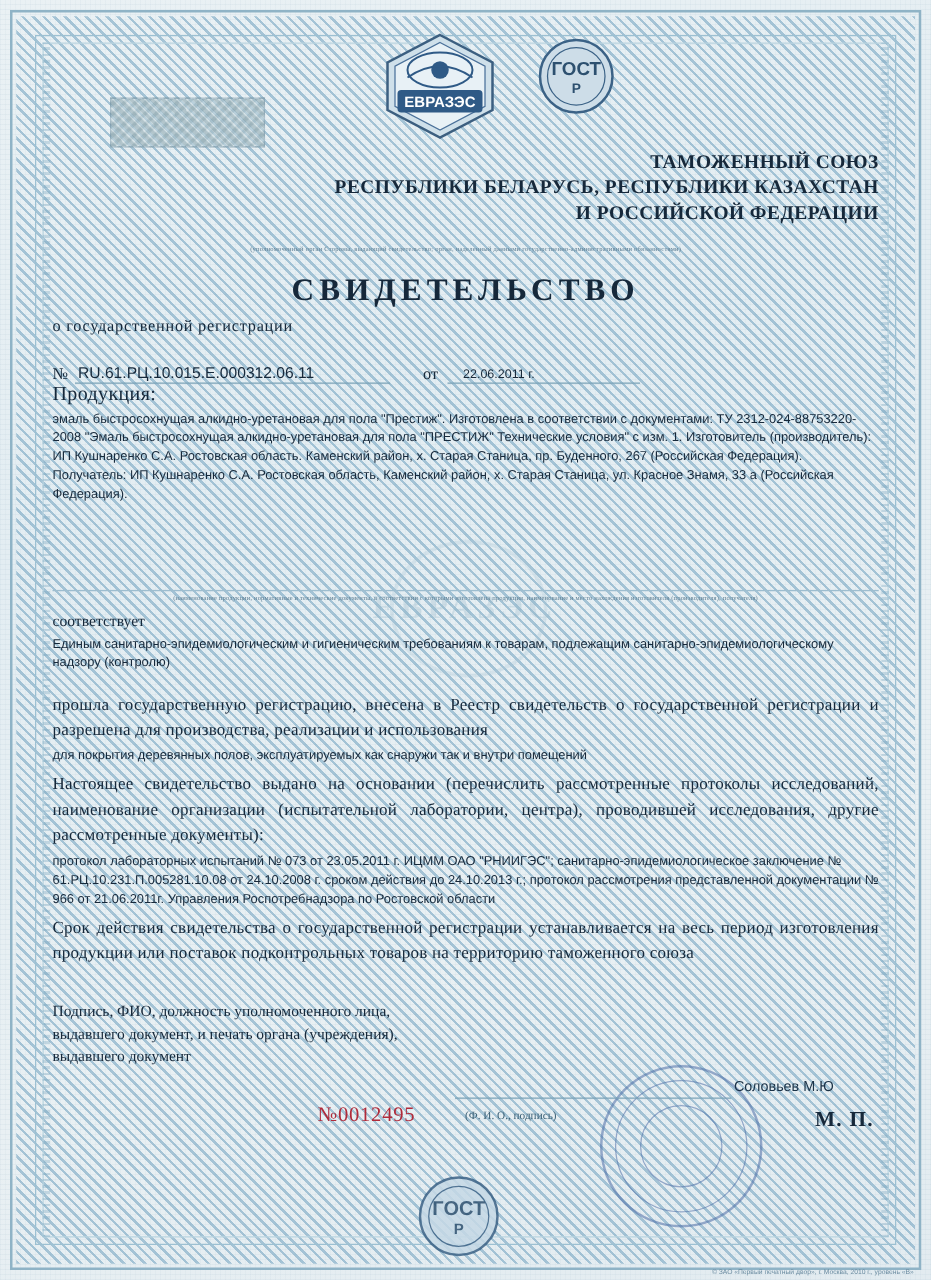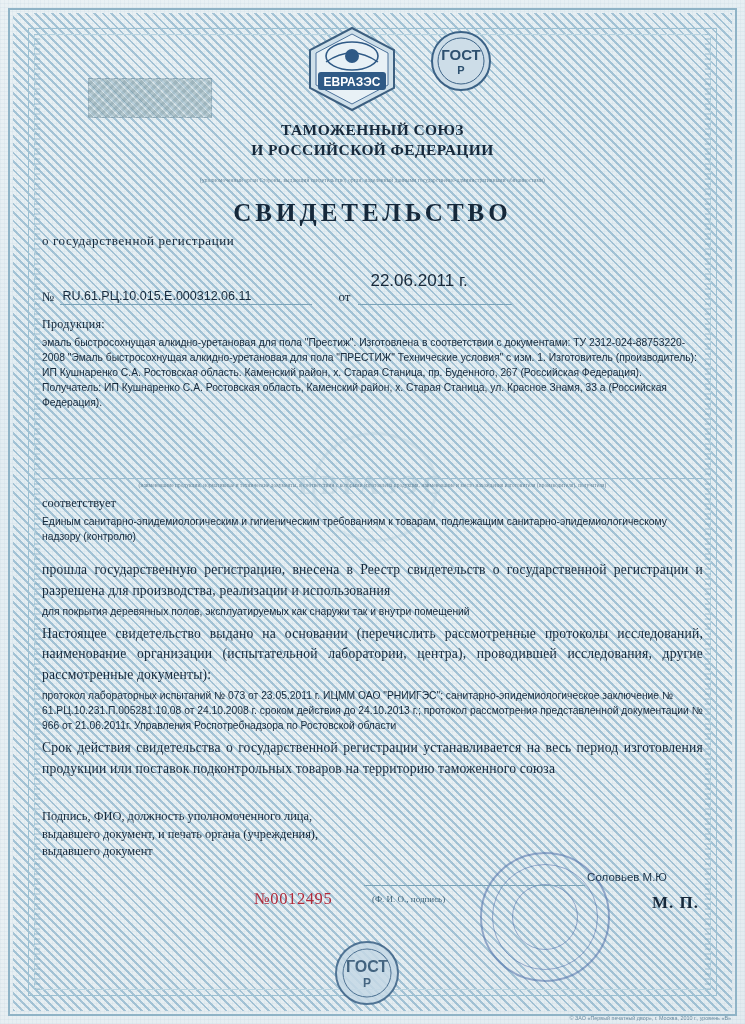--- a/index.html
+++ b/index.html
@@ -82,21 +82,21 @@
     left: 46px; top: 58px;
     width: 122px; height: 38px;
     background:
       repeating-linear-gradient(45deg, rgba(120,150,160,0.45) 0 3px, rgba(200,215,220,0.35) 3px 6px),
       repeating-linear-gradient(-45deg, rgba(120,150,160,0.35) 0 3px, rgba(210,225,230,0.3) 3px 6px);
     border: 1px solid rgba(120,150,170,0.4);
   }
 
   
   .title-block {
-    text-align: center;
+    text-align: right;
     margin-top: 4px;
   }
   .title-main {
     font-weight: bold;
     font-size: 15.5px;
     letter-spacing: 0.4px;
     line-height: 1.32;
     color: #16283a;
   }
   .org-block {
@@ -143,30 +143,29 @@
     font-family: Liberation Sans, sans-serif;
     font-size: 12.5px;
     color: #17293b;
     border-bottom: 1px solid #7ba3b8;
     padding: 0 6px 1px 2px;
     min-width: 244px;
   }
   .numline .ot { padding: 0 8px 0 26px; font-size: 13px; }
   .numline .date {
     font-family: "Liberation Sans", sans-serif;
-    font-size: 17px;
+    font-size: 10px;
     border-bottom: 1px solid #7ba3b8;
-    padding: 0 6px 13px 12px;
+    padding: 0 6px 1px 12px;
     min-width: 136px;
   }
 
   .section-label {
-    font-size: 12px;
-    color: #16283a;
-    margin-top: 12px;
+    font-size: 16px;
+    color: #16283a;
     letter-spacing: 0.3px;
   }
   .body-text {
     font-family: Liberation Sans, sans-serif;
     font-size: 10.3px;
     line-height: 1.46;
     color: #17293b;
     margin-top: 3px;
     text-align: left;
   }
@@ -361,20 +360,21 @@
       <svg class="gost-emblem" viewBox="0 0 62 62">
         <circle cx="31" cy="31" r="29" fill="#cddde8" stroke="#3b6286" stroke-width="2"></circle>
         <circle cx="31" cy="31" r="23" fill="none" stroke="#3b6286" stroke-width="1"></circle>
         <text x="31" y="30" text-anchor="middle" font-family="Liberation Sans, sans-serif" font-size="15" font-weight="bold" fill="#2d506f">ГОСТ</text>
         <text x="31" y="44" text-anchor="middle" font-family="Liberation Sans, sans-serif" font-size="11" font-weight="bold" fill="#2d506f">Р</text>
       </svg>
     </div>
 
     <div class="title-block">
       <div class="title-main">ТАМОЖЕННЫЙ СОЮЗ</div>
+      <div class="title-main">РЕСПУБЛИКИ БЕЛАРУСЬ, РЕСПУБЛИКИ КАЗАХСТАН</div>
       <div class="title-main">И РОССИЙСКОЙ ФЕДЕРАЦИИ</div>
     </div>
 
 
     <div class="tiny-note">(уполномоченный орган Стороны, выдающий свидетельство; орган, наделенный данными государственно-административными обязанностями)</div>
 
     <div class="cert-title">СВИДЕТЕЛЬСТВО</div>
     <div class="cert-sub">о государственной регистрации</div>
 
     <div class="numline">

